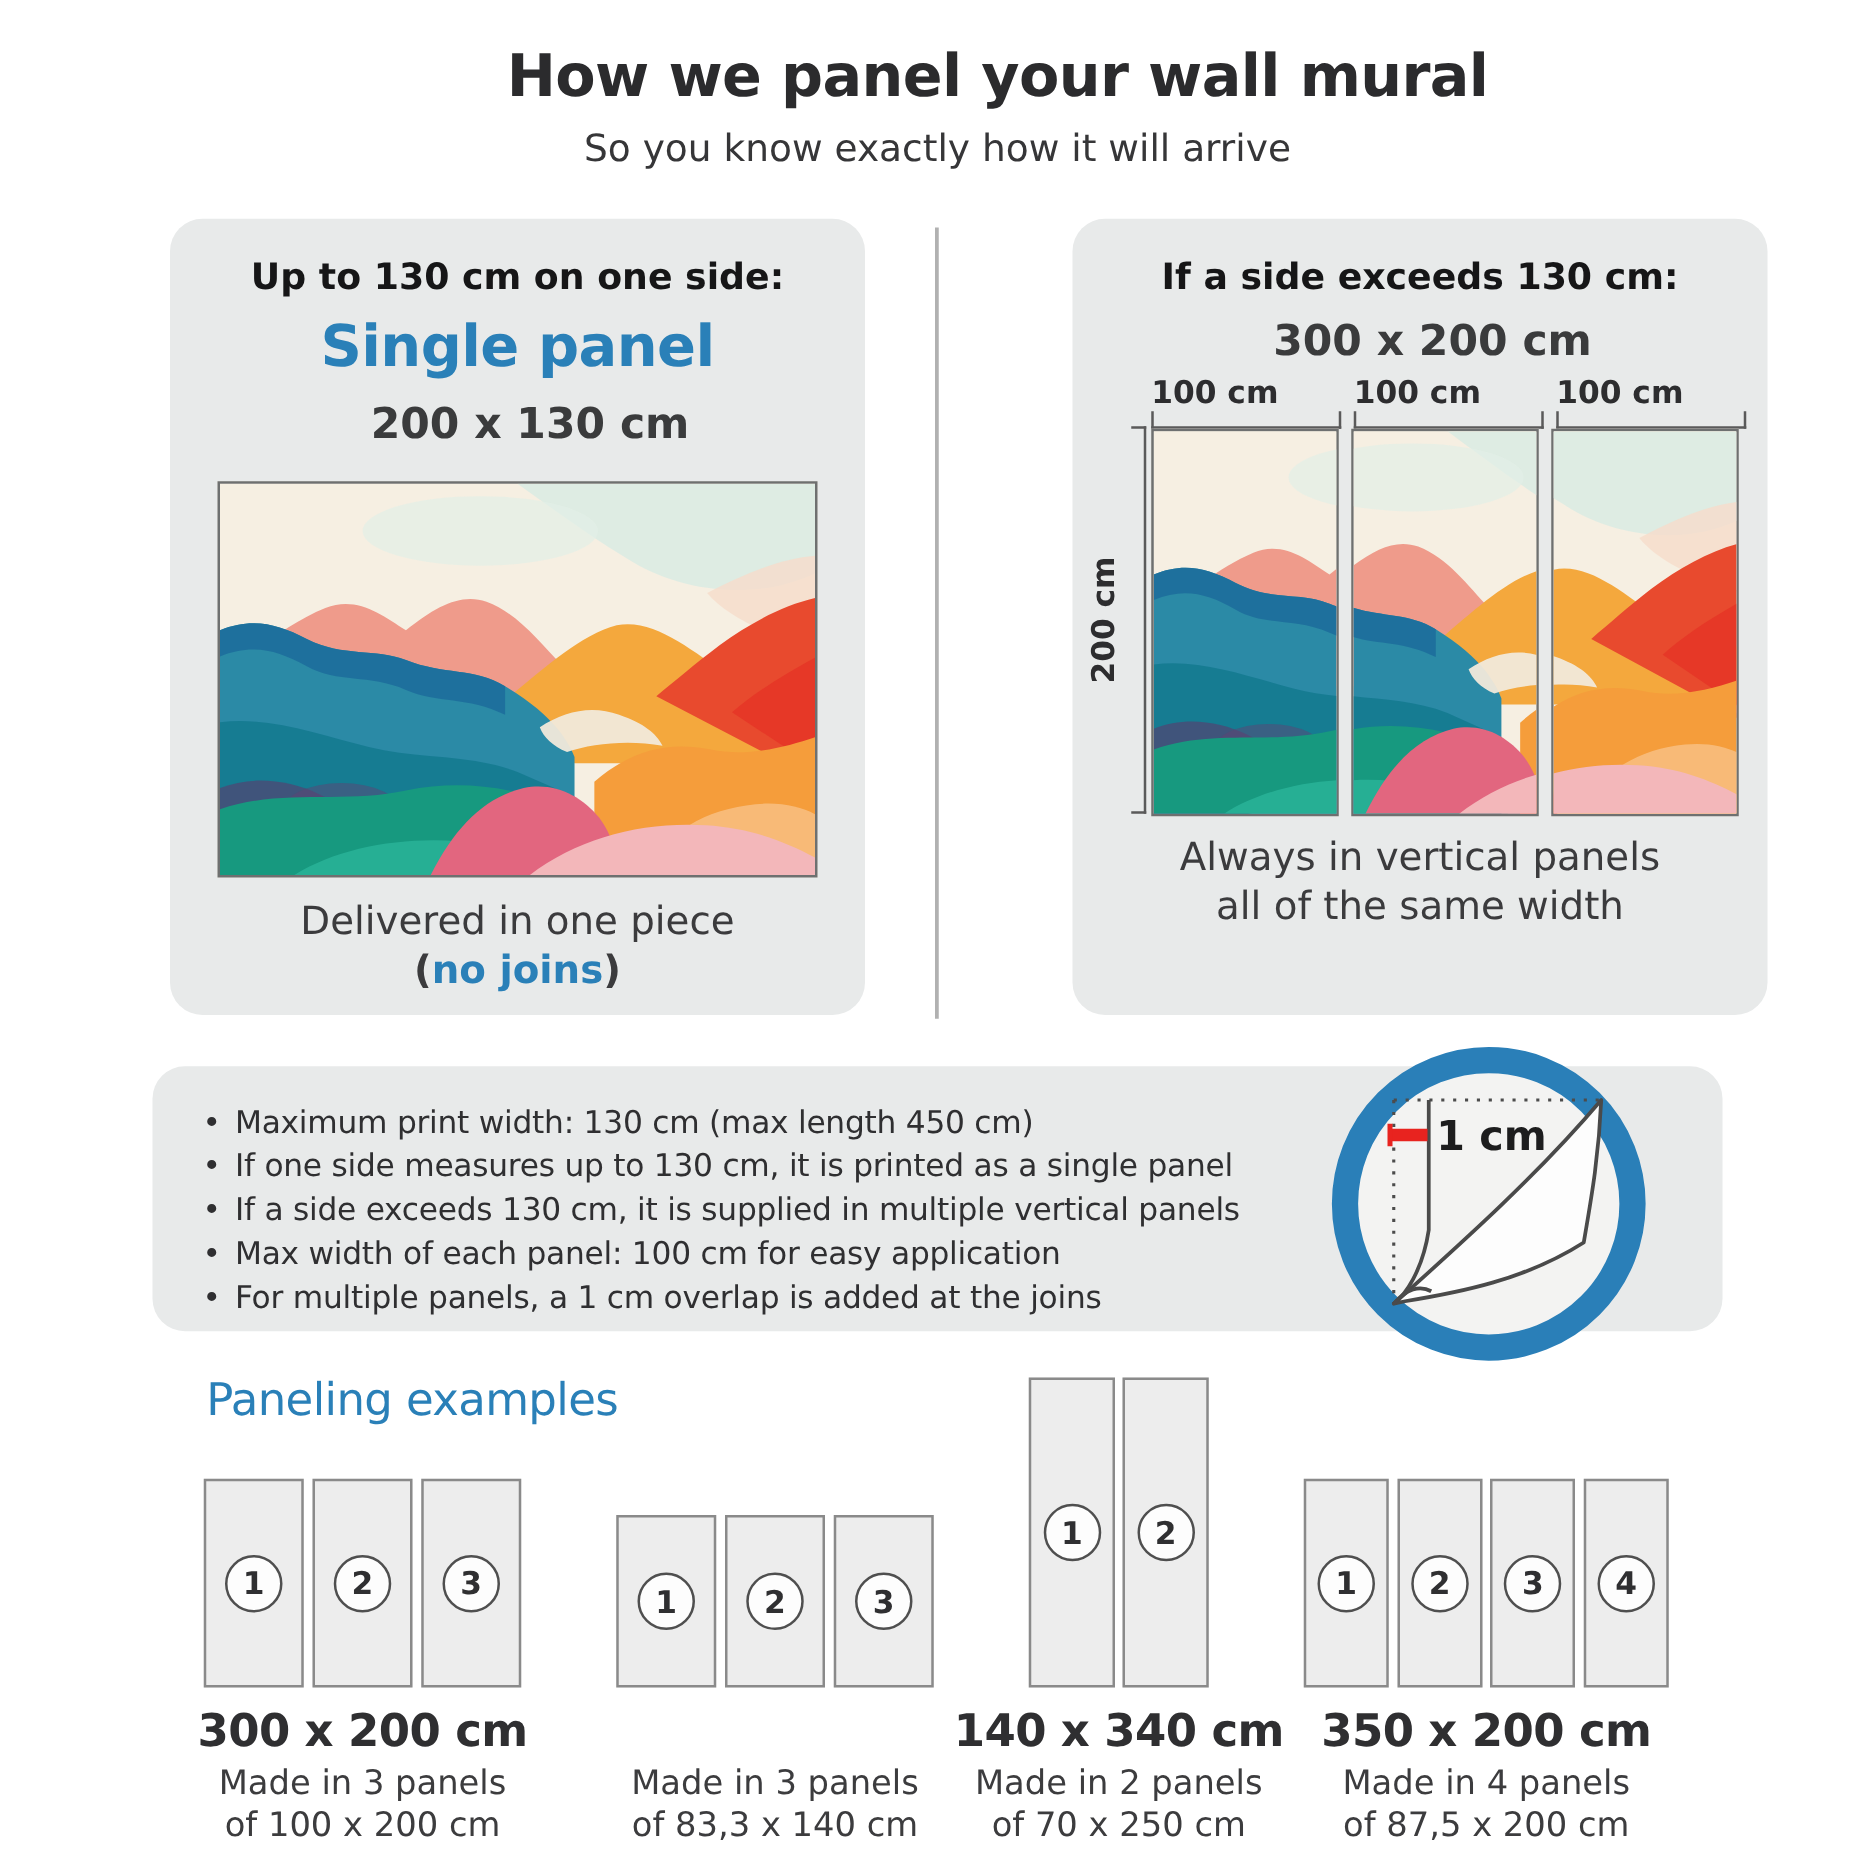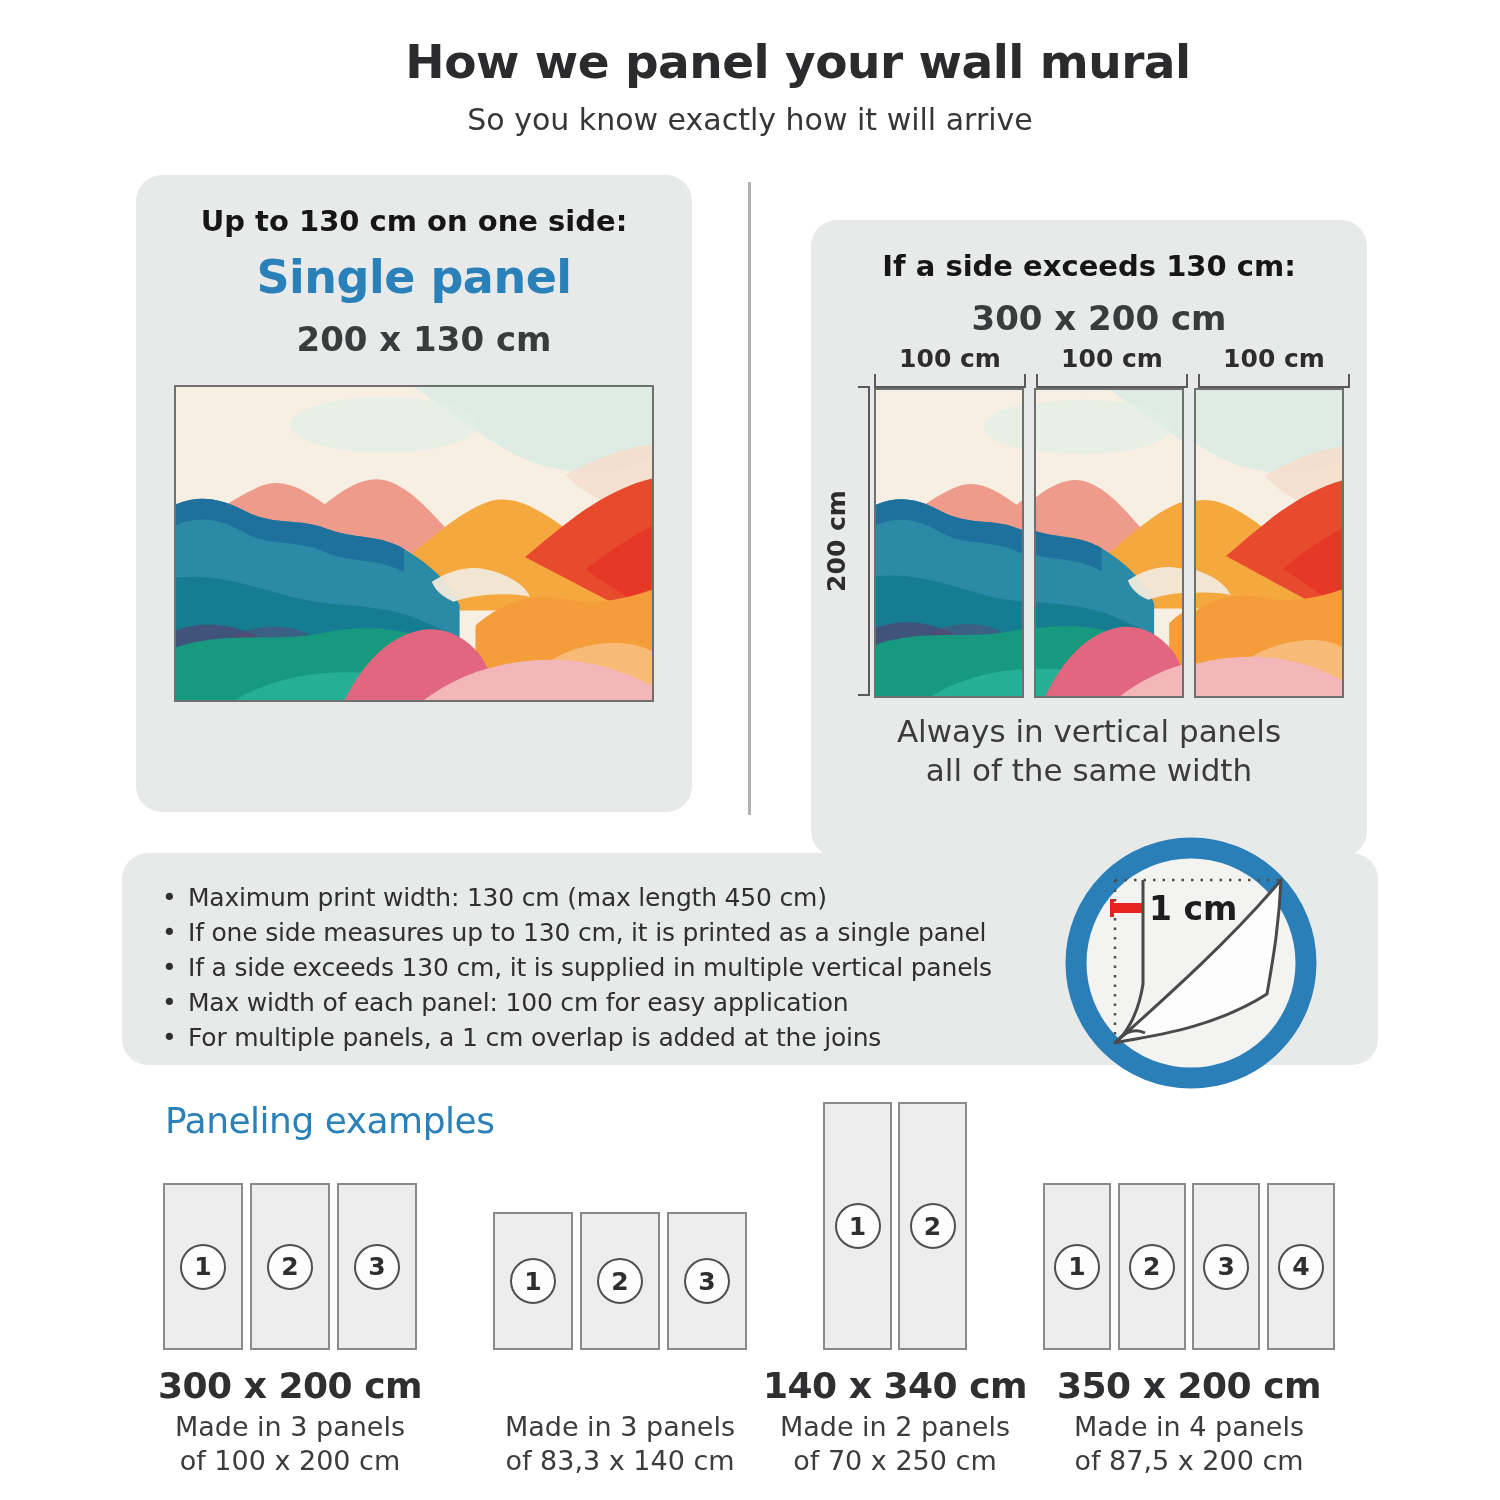--- a/index.html
+++ b/index.html
@@ -11,38 +11,38 @@
   
   .page-title{position:absolute;top:34px;left:0;width:100%;text-align:center;
     font-size:47px;font-weight:bold;color:#2b2b2d;letter-spacing:-.5px;margin-left:48px;}
   .page-subtitle{position:absolute;top:102px;left:0;width:100%;text-align:center;
     font-size:30px;color:#363638;}
 
   
   .card{position:absolute;top:175px;width:556px;height:637px;background:#e8eaea;
     border-radius:26px;box-sizing:border-box;padding-top:28px;text-align:center;}
   .card-left{left:136px;}
-  .card-right{left:811px;margin-top:45px;}
+  .card-right{left:858px;}
   .card-condition{font-size:29px;font-weight:bold;color:#161617;line-height:36px;}
   .card-title{font-size:46px;font-weight:bold;color:#2a80b8;line-height:56px;margin-top:10px;letter-spacing:-.5px;}
   .card-size{font-size:34px;font-weight:bold;color:#3a3b3c;line-height:40px;margin-top:14px;padding-left:20px;}
   .divider{position:absolute;left:748px;top:182px;width:3px;height:633px;background:#b1b1b1;}
 
   .single-image{width:476px;height:313px;margin:26px auto 0;border:2px solid #6e7070;
     background:#f6efe2;}
   .single-image svg{display:block;}
 
   .card-footer{margin-top:16px;font-size:31px;color:#3b3b3d;line-height:39px;}
   .no-joins{color:#2a80b8;font-weight:bold;}
   .paren{color:#3b3b3d;font-weight:bold;}
 
   
   .measure-wrap{position:relative;width:534px;margin:6px auto 0;text-align:left;}
   .mrow{display:flex;margin-left:52px;gap:10px;}
-  .mlabel{width:152px;text-align:center;font-size:25px;font-weight:bold;color:#2d2d2f;line-height:30px;}
+  .mlabel{width:152px;font-size:25px;font-weight:bold;color:#2d2d2f;line-height:30px;}
   .bracket{width:148px;height:12px;border:2px solid #5a5a5a;border-top:none;}
   .panels-row{display:flex;margin-left:52px;gap:10px;margin-top:0;}
   .wall-panel{width:150px;height:310px;border:2px solid #6e7070;box-sizing:border-box;
     overflow:hidden;background:#f6efe2;}
   .wall-panel svg{display:block;}
   .vline{position:absolute;left:36px;top:42px;width:12px;height:310px;box-sizing:border-box;
     border-top:2px solid #5a5a5a;border-right:2px solid #5a5a5a;border-bottom:2px solid #5a5a5a;}
   .vmeasure-label{position:absolute;left:14px;top:197px;transform:translate(-50%,-50%) rotate(-90deg);
     font-size:25px;font-weight:bold;color:#2d2d2f;white-space:nowrap;}
 
@@ -109,20 +109,24 @@
 
 <div class="card card-left">
   <div class="card-condition">Up to 130 cm on one side:</div>
   <div class="card-title">Single panel</div>
   <div class="card-size">200 x 130 cm</div>
   <div class="single-image">
     <svg width="476" height="313" viewBox="0 0 480 315" preserveAspectRatio="none">
         <use href="#mural-art"></use>
       </svg>
   </div>
+  <div class="card-footer">
+    <div>Delivered in one piece</div>
+    <div><span class="paren">(</span><span class="no-joins">no joins</span><span class="paren">)</span></div>
+  </div>
 </div>
 
 <div class="divider"></div>
 
 <div class="card card-right">
   <div class="card-condition">If a side exceeds 130 cm:</div>
   <div class="card-size">300 x 200 cm</div>
 
   <div class="measure-wrap">
     <div class="mrow">

